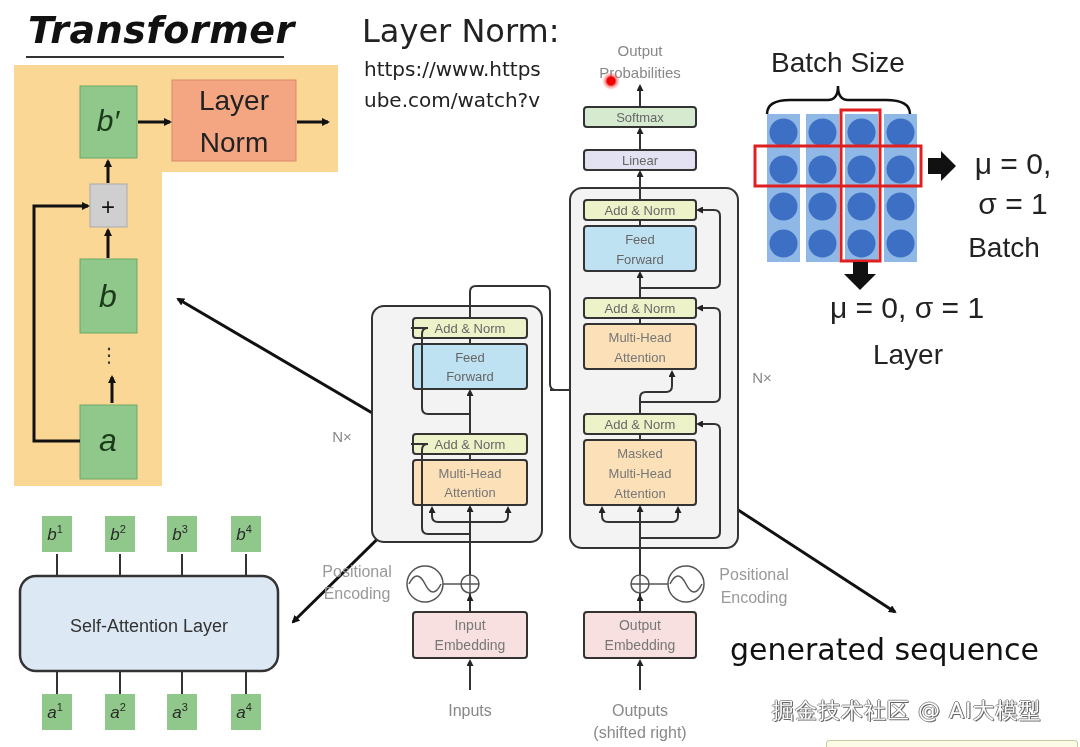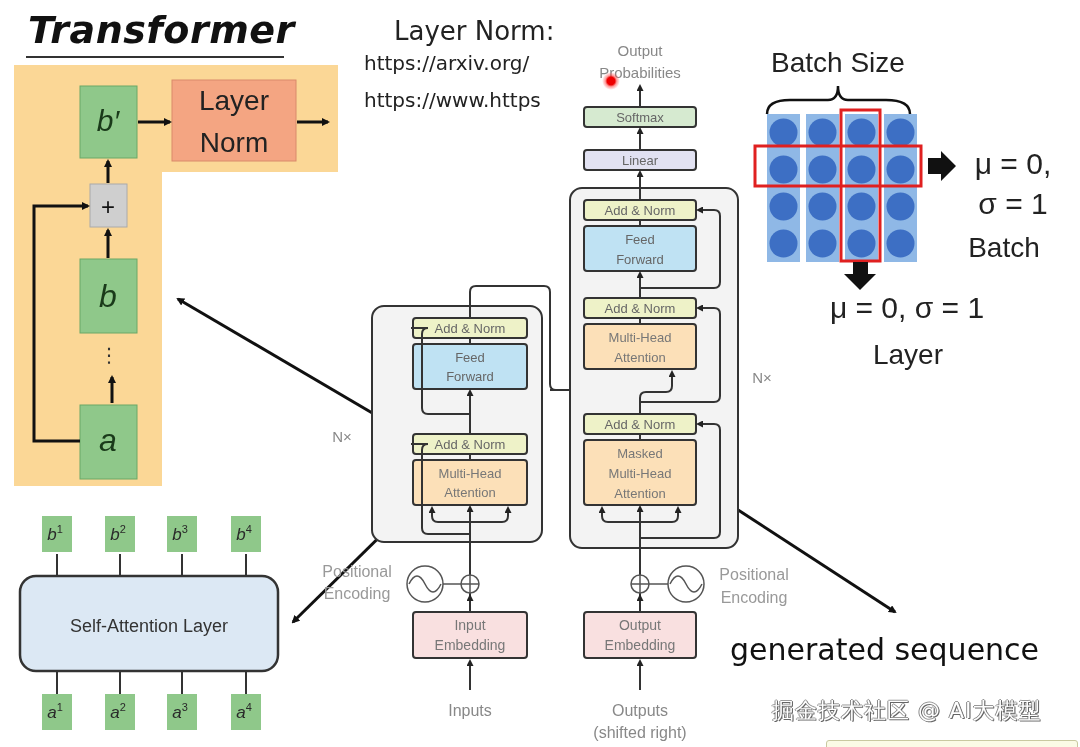--- a/index.html
+++ b/index.html
@@ -2,21 +2,21 @@
 <html><head>
 <meta charset="utf-8">
 <style>
   html, body { margin:0; padding:0; background:#ffffff; }
   body { width:1080px; height:747px; position:relative; overflow:hidden; font-family:"Liberation Sans", sans-serif; }
   .abs { position:absolute; }
   svg text { font-family:"Liberation Sans", sans-serif; }
   .title { left:28px; top:8px; font-size:38px; font-weight:bold; font-style:italic; color:#111; font-family:"DejaVu Sans", sans-serif; letter-spacing:0.5px; }
   .title-line { left:26px; top:56px; width:258px; height:2px; background:#333; }
   .notes { left:362px; top:14px; color:#222; font-family:"DejaVu Sans", sans-serif; }
-  .notes .h { font-size:26px; line-height:34px;margin-left:32px; }
+  .notes .h { font-size:32px; line-height:34px; }
   .notes .u { font-size:20px; line-height:31px; padding-left:2px; }
   .masked { left:730px; top:628px; font-size:30px; color:#111; font-family:"DejaVu Sans", sans-serif; line-height:44px; }
   .masked .kw { font-weight:bold; font-style:italic; text-decoration:underline; text-underline-offset:6px; }
   .wm { left:772px; top:696px; font-size:22px; color:#fff; text-shadow: 1px 1px 0 #666, -1px 0 0 #888, 0 -1px 0 #999, 1px 0 0 #777; font-family:"DejaVu Sans", sans-serif; letter-spacing:1px; }
   .corner { left:826px; top:740px; width:250px; height:10px; border:1px solid #c9c9a0; background:#fbfbe6; border-radius:3px; }
   .cursor-dot { left:602px; top:72px; width:18px; height:18px; border-radius:50%; background:radial-gradient(circle, #e00 0 30%, rgba(255,60,60,0.5) 45%, rgba(255,120,120,0) 70%); }
 </style>
 </head>
 <body>
 
@@ -223,22 +223,22 @@
       </g>
     <rect x="20" y="576" width="258" height="95" rx="16" fill="#dce8f4" stroke="#333" stroke-width="2.5"></rect>
     <text x="149" y="632" text-anchor="middle" font-size="18" fill="#333" font-family="DejaVu Sans, sans-serif">Self-Attention Layer</text>
   </g>
 </svg>
 
 <div class="abs cursor-dot"></div>
 
 <div class="abs notes">
   <div class="h">Layer Norm:</div>
-  <div class="u">https://arxiv.org/</div>
   <div class="u" style="margin-top:6px">https://www.https</div>
+  <div class="u">ube.com/watch?v</div>
 </div>
 
 <div class="abs masked">
   <div>generated sequence</div>
 </div>
 
 <div class="abs wm">掘金技术社区 @ AI大模型</div>
 <div class="abs corner"></div>
 
 </body></html>

